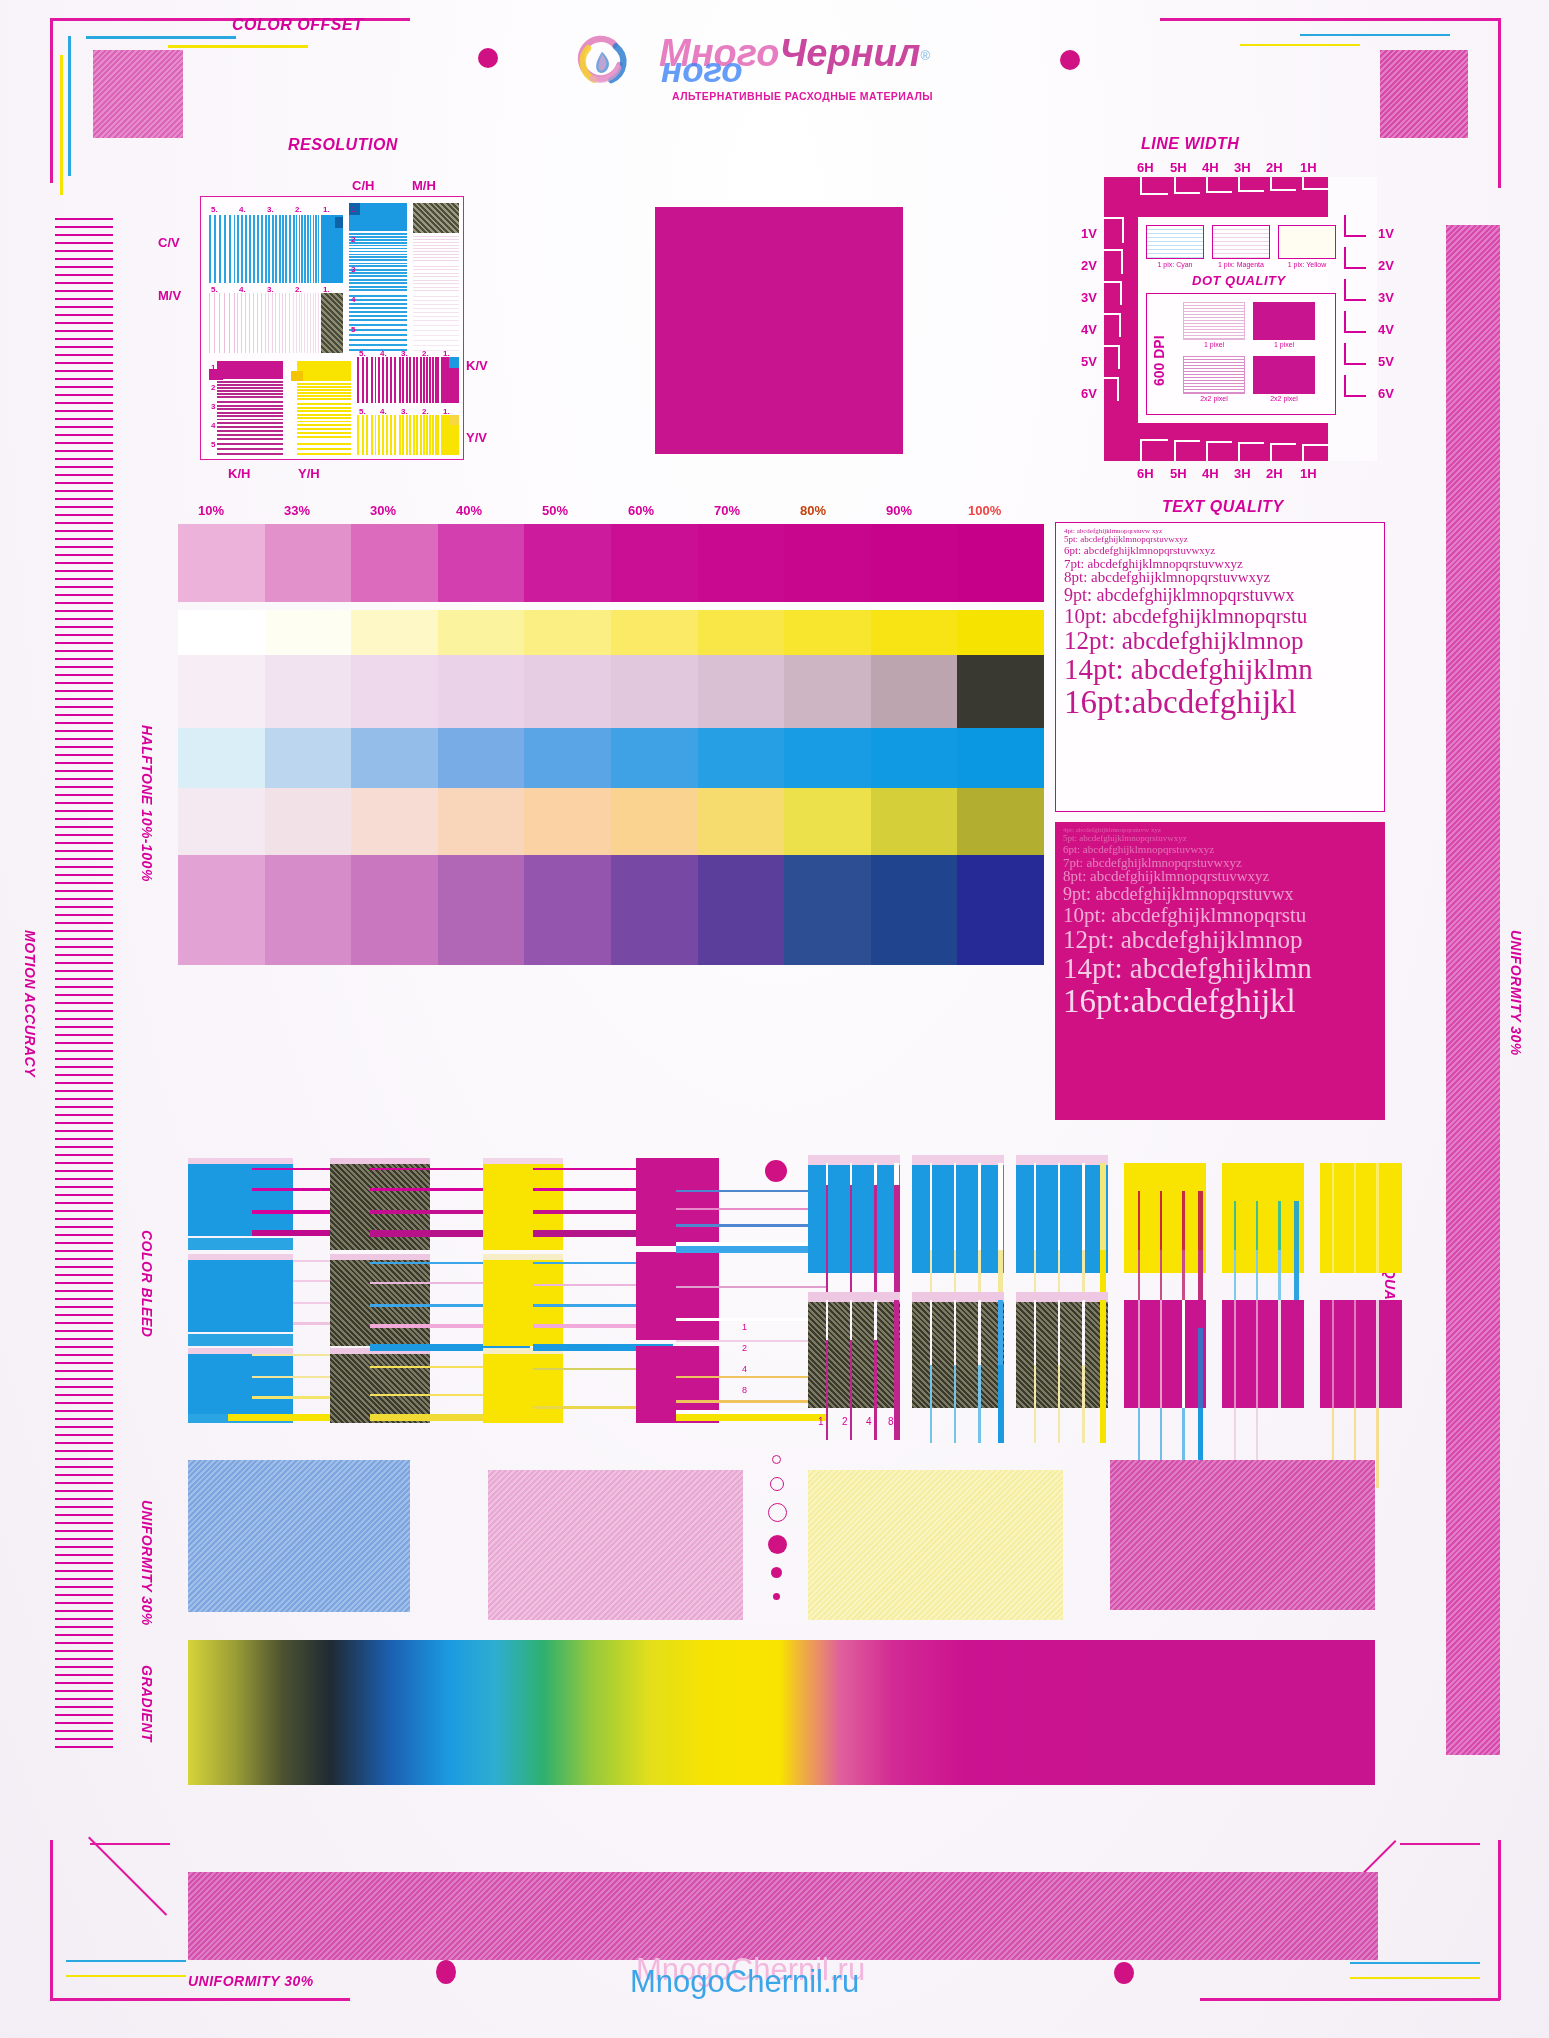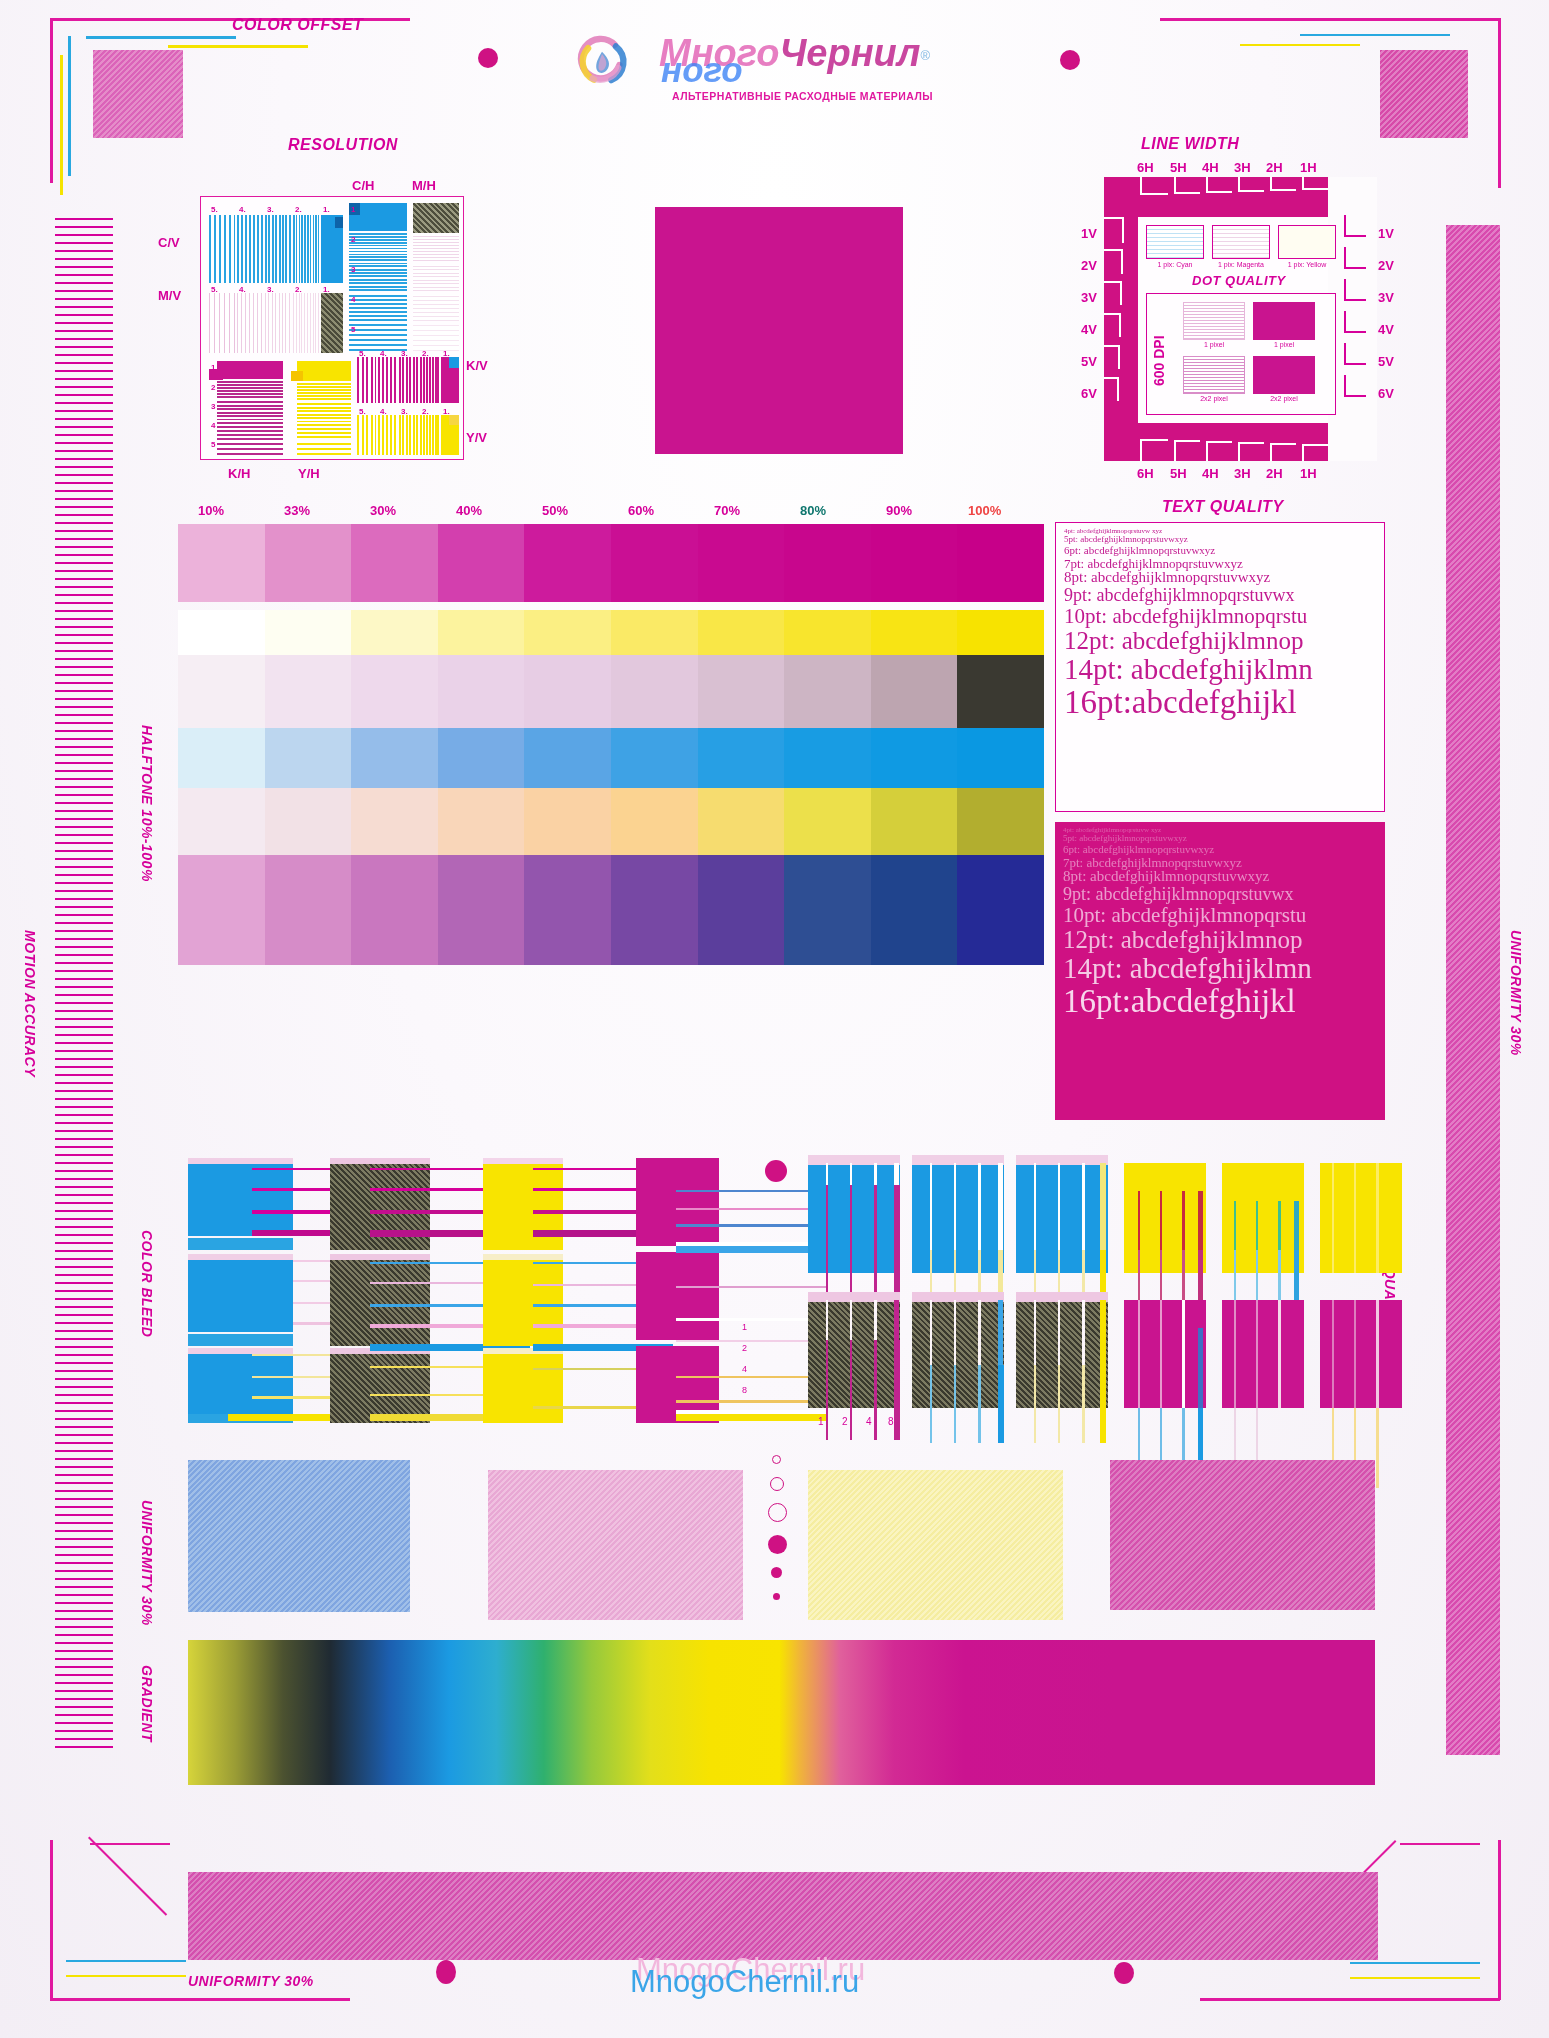--- a/index.html
+++ b/index.html
@@ -380,21 +380,21 @@
 <div class="lbl lbl-v" style="left:155px;top:725px;font-size:14px;transform:rotate(90deg);">HALFTONE 10%-100%</div>
 
 <div style="position:absolute;left:180px;top:503px;width:864px;height:18px;">
   <div style="position:absolute;left:18px;font-size:13px;font-weight:bold;color:#d6009a;">10%</div>
   <div style="position:absolute;left:104px;font-size:13px;font-weight:bold;color:#d6009a;">33%</div>
   <div style="position:absolute;left:190px;font-size:13px;font-weight:bold;color:#d6009a;">30%</div>
   <div style="position:absolute;left:276px;font-size:13px;font-weight:bold;color:#d6009a;">40%</div>
   <div style="position:absolute;left:362px;font-size:13px;font-weight:bold;color:#d6009a;">50%</div>
   <div style="position:absolute;left:448px;font-size:13px;font-weight:bold;color:#d6009a;">60%</div>
   <div style="position:absolute;left:534px;font-size:13px;font-weight:bold;color:#d6009a;">70%</div>
-  <div style="position:absolute;left:620px;font-size:13px;font-weight:bold;color:#0f766e;">80%</div>
+  <div style="position:absolute;left:620px;font-size:13px;font-weight:bold;color:#c2410c;">80%</div>
   <div style="position:absolute;left:706px;font-size:13px;font-weight:bold;color:#d6009a;">90%</div>
   <div style="position:absolute;left:788px;font-size:13px;font-weight:bold;color:#ef4444;">100%</div>
 </div>
 
 <div class="hband" style="left:178px;top:524px;width:866px;height:78px;">
   <div style="background:#ecb2da"></div>
     <div style="background:#e391cb"></div>
   <div style="background:#dc6bbe"></div>
     <div style="background:#d33fae"></div>
   <div style="background:#cd1b9d"></div>

